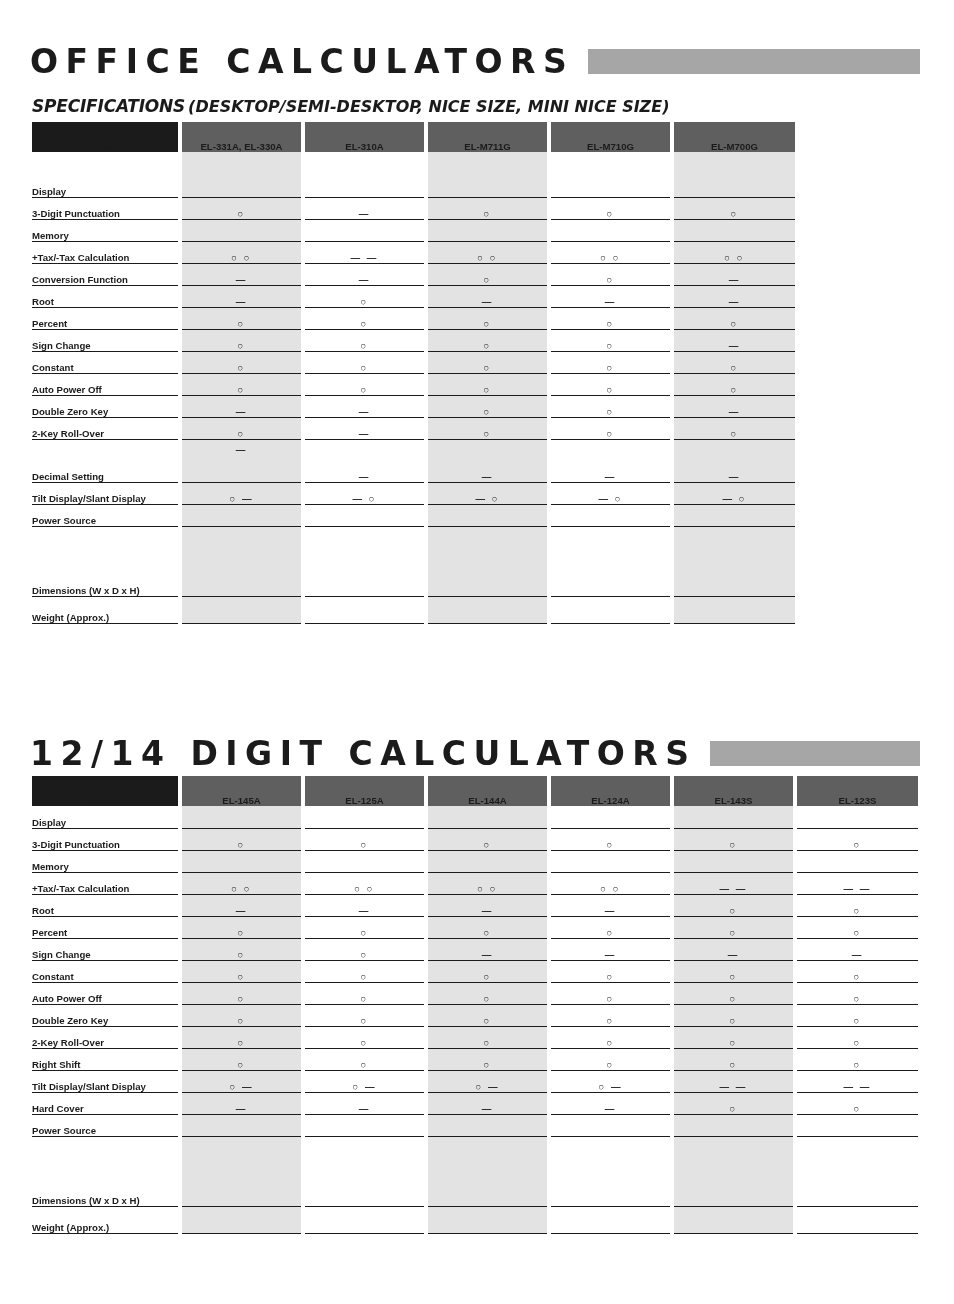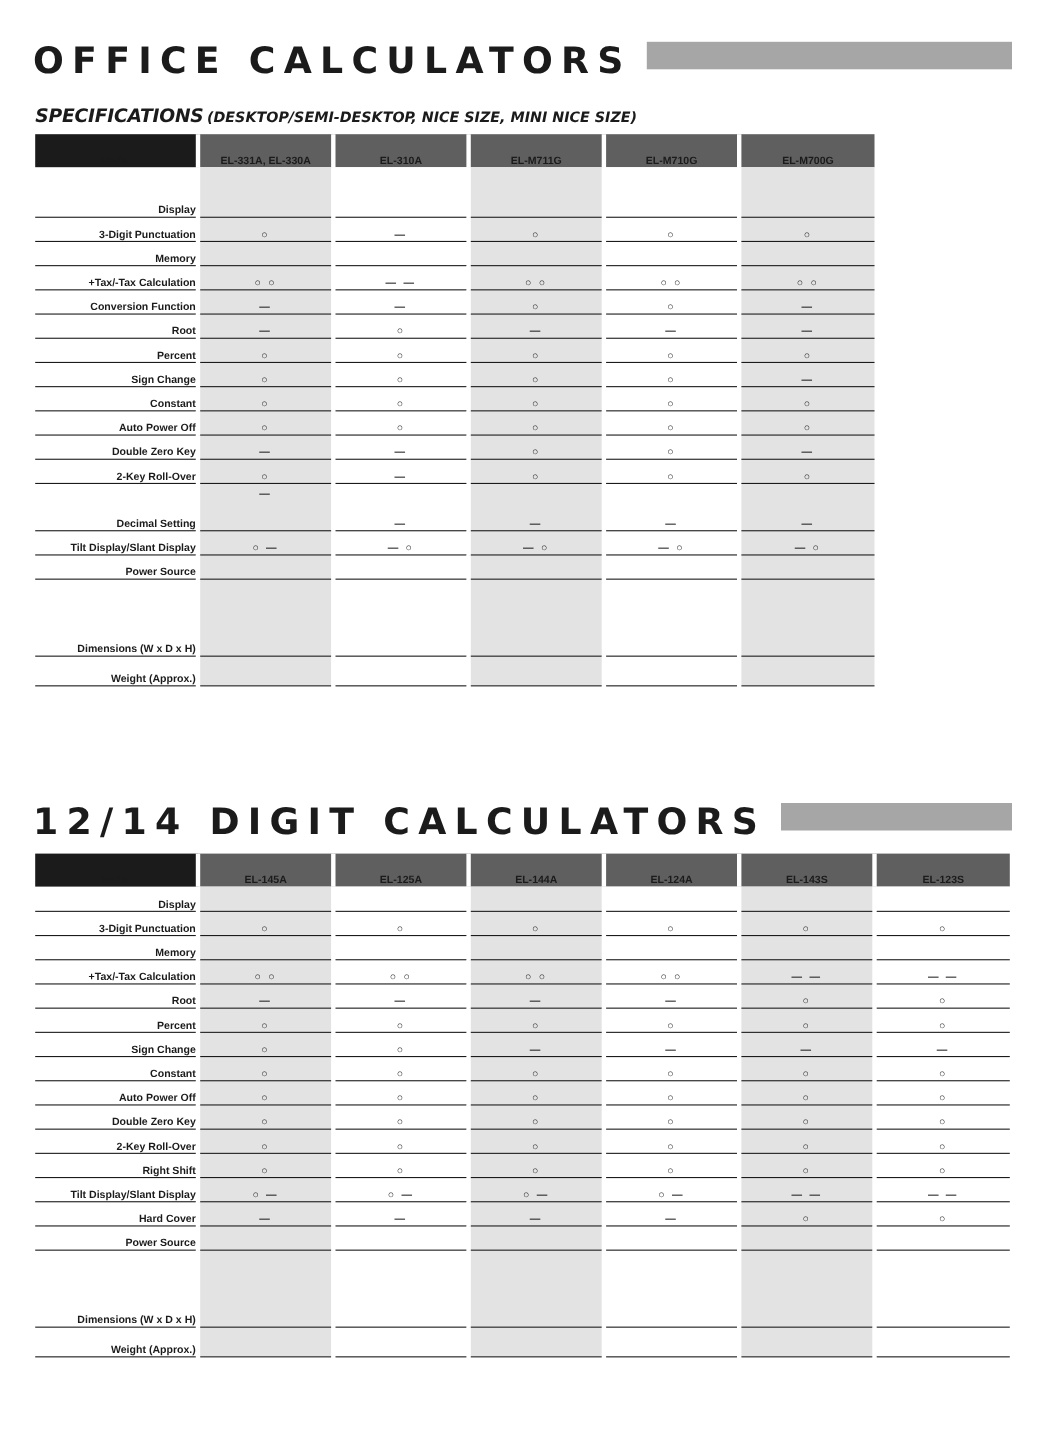--- a/index.html
+++ b/index.html
@@ -26,20 +26,21 @@
   .section {
     position: absolute;
     left: 0;
     width: 954px;
   }
   .banner {
     position: relative;
     height: 46px;
     margin: 0 0 0 30px;
     display: flex;
+    align-items: center;
   }
   .banner-title {
     font-family: "DejaVu Sans", sans-serif;
     font-size: 33px;
     font-weight: 700;
     letter-spacing: 7.5px;
     color: #1b1b1b;
     white-space: nowrap;
     line-height: 1;
   }
@@ -60,21 +61,21 @@
   .spec-main {
     font-family: "DejaVu Sans", sans-serif;
     font-size: 17px;
     font-weight: 700;
     font-style: italic;
     letter-spacing: -0.2px;
     color: #1b1b1b;
   }
   .spec-sub {
     font-family: "DejaVu Sans", sans-serif;
-    font-size: 13px;
+    font-size: 16px;
     font-weight: 700;
     font-style: italic;
     color: #1b1b1b;
     margin-left: 3px;
   }
 
   
   table.spec {
     border-collapse: collapse;
     margin-left: 32px;
@@ -107,21 +108,21 @@
     background: #5f5f5f;
     color: #ffffff;
     text-align: center;
     font-size: 10.5px;
     vertical-align: middle;
     height: 30px;
     border-left: 4px solid #ffffff;
   }
 
   td.lbl {
-    text-align: right;
+    text-align: left;
     padding: 0 4px 3px 6px;
     border-bottom: 1.4px solid #1b1b1b;
     white-space: nowrap;
   }
   td.val {
     text-align: center;
     border-bottom: 1.4px solid #1b1b1b;
     border-left: 4px solid #ffffff;
     font-size: 11px;
     font-weight: 400;

